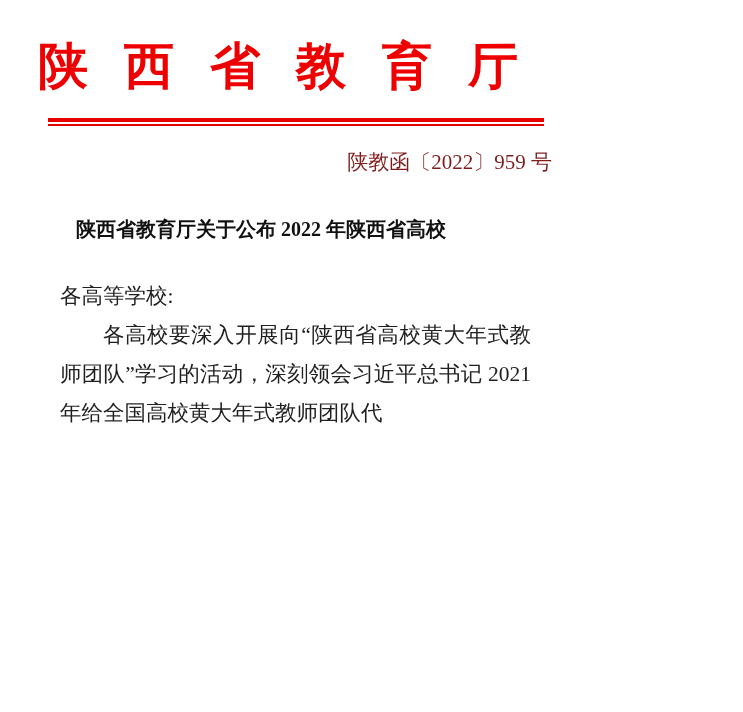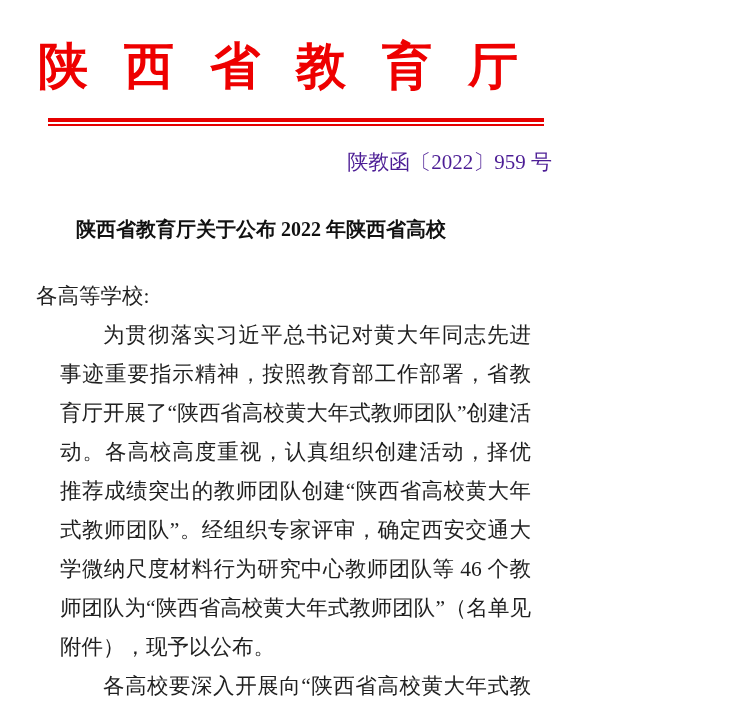--- a/index.html
+++ b/index.html
@@ -29,34 +29,34 @@
     background: linear-gradient(to bottom,
       #e60000 0px, #e60000 4px,
       #ffffff 4px, #ffffff 6px,
       #e60000 6px, #e60000 8px);
   }
   .doc-number {
     margin: 23px 40px 0 48px;
     text-align: right;
     font-size: 21px;
     line-height: 26px;
-    color: #4c1d95;
+    color: #7f1d1d;
   }
   .title {
     margin: 29px 48px 0 48px;
     padding-right: 70px;
     text-align: center;
     font-size: 20px;
     font-weight: 700;
     line-height: 51px;
     color: #111111;
   }
   .title-line { display: block; }
   .salutation {
-    margin: 22px 60px 0 36px;
+    margin: 22px 60px 0 60px;
     font-size: 21.5px;
     line-height: 39px;
   }
   .para {
     margin: 0 61px 0 60px;
     font-size: 21.5px;
     line-height: 39px;
     text-align: justify;
     text-indent: 2em;
   }
@@ -71,17 +71,16 @@
     <div class="doc-number">陕教函〔2022〕959 号</div>
   </header>
 
   <main>
     <h2 class="title">
       <span class="title-line">陕西省教育厅关于公布 2022 年陕西省高校</span>
     </h2>
 
     <p class="salutation">各高等学校:</p>
 
-    <p class="para">为贯彻落实习近平总书记对黄大年同志先进事迹重要指示精神，按照教育部工作部署，省教育厅开展了“陕西省高校黄大年式教师团队”创建活动。各高校高度重视，认真组织创建活动，择优推荐成绩突出的教师团队创建“陕西省高校黄大年式教师团队”。经组织专家评审，确定西安交通大学微纳尺度材料行为研究中心教师团队等 46 个教师团队为“陕西省高校黄大年式教师团队”（名单见附件），现予以公布。</p>
 
     <p class="para">各高校要深入开展向“陕西省高校黄大年式教师团队”学习的活动，深刻领会习近平总书记 2021 年给全国高校黄大年式教师团队代</p>
   </main>
 </div>
 
 </body></html>

